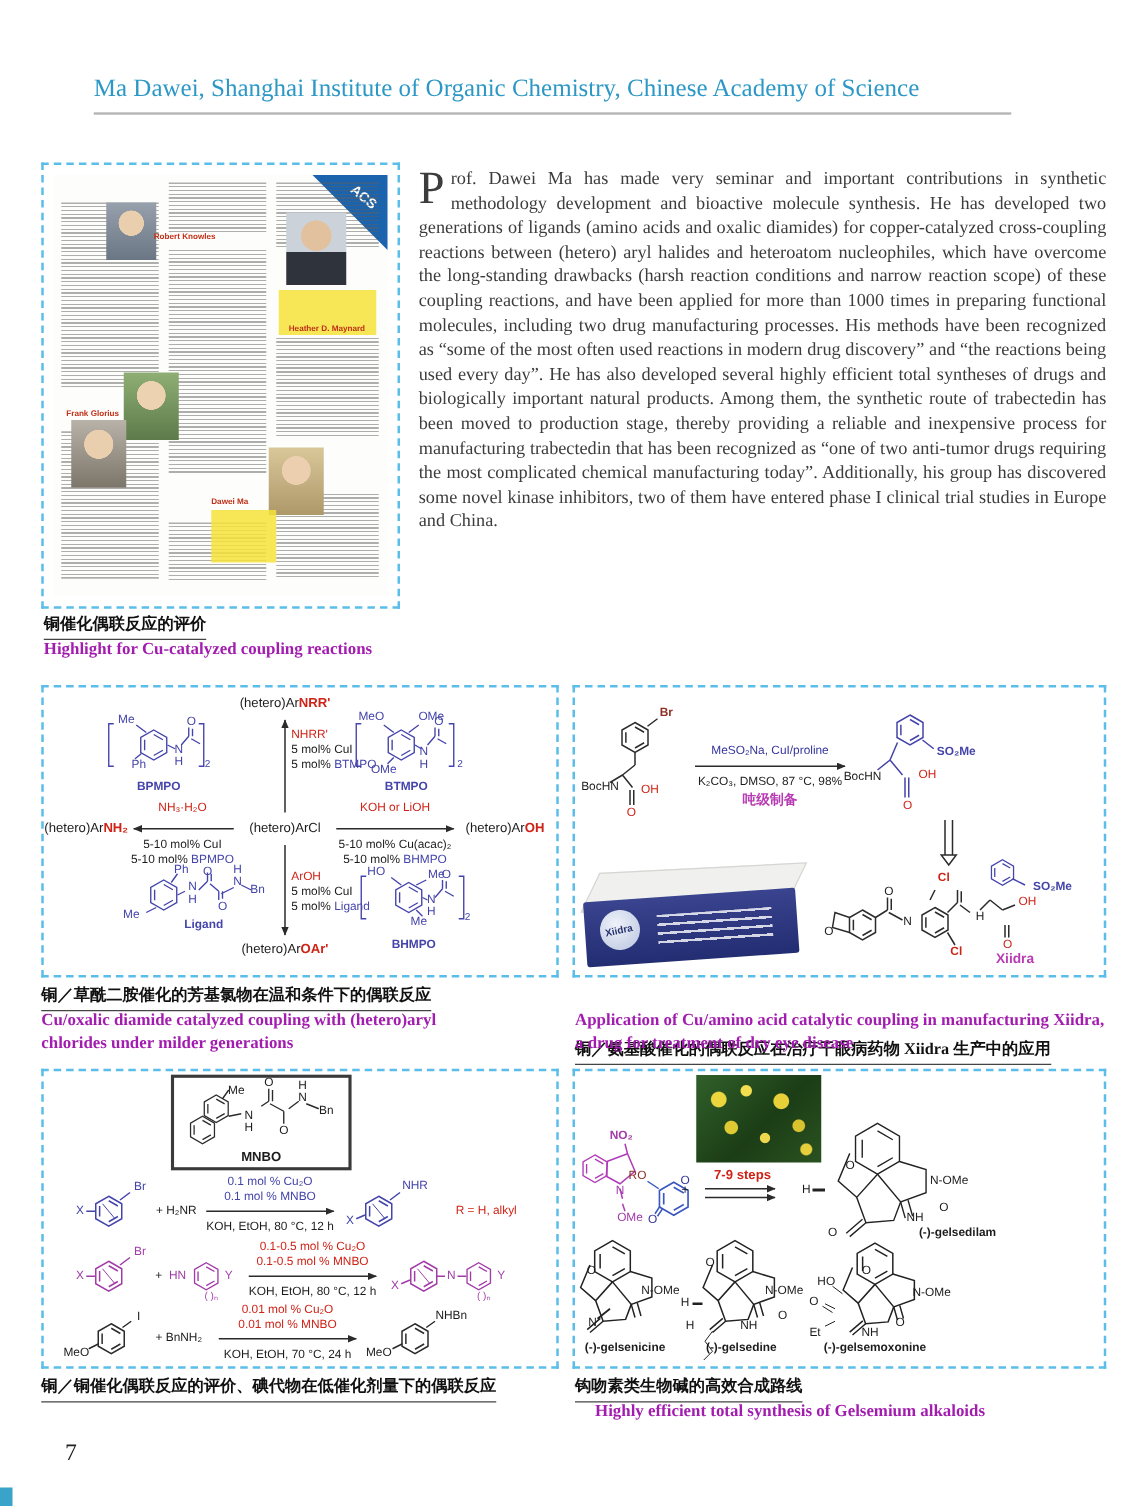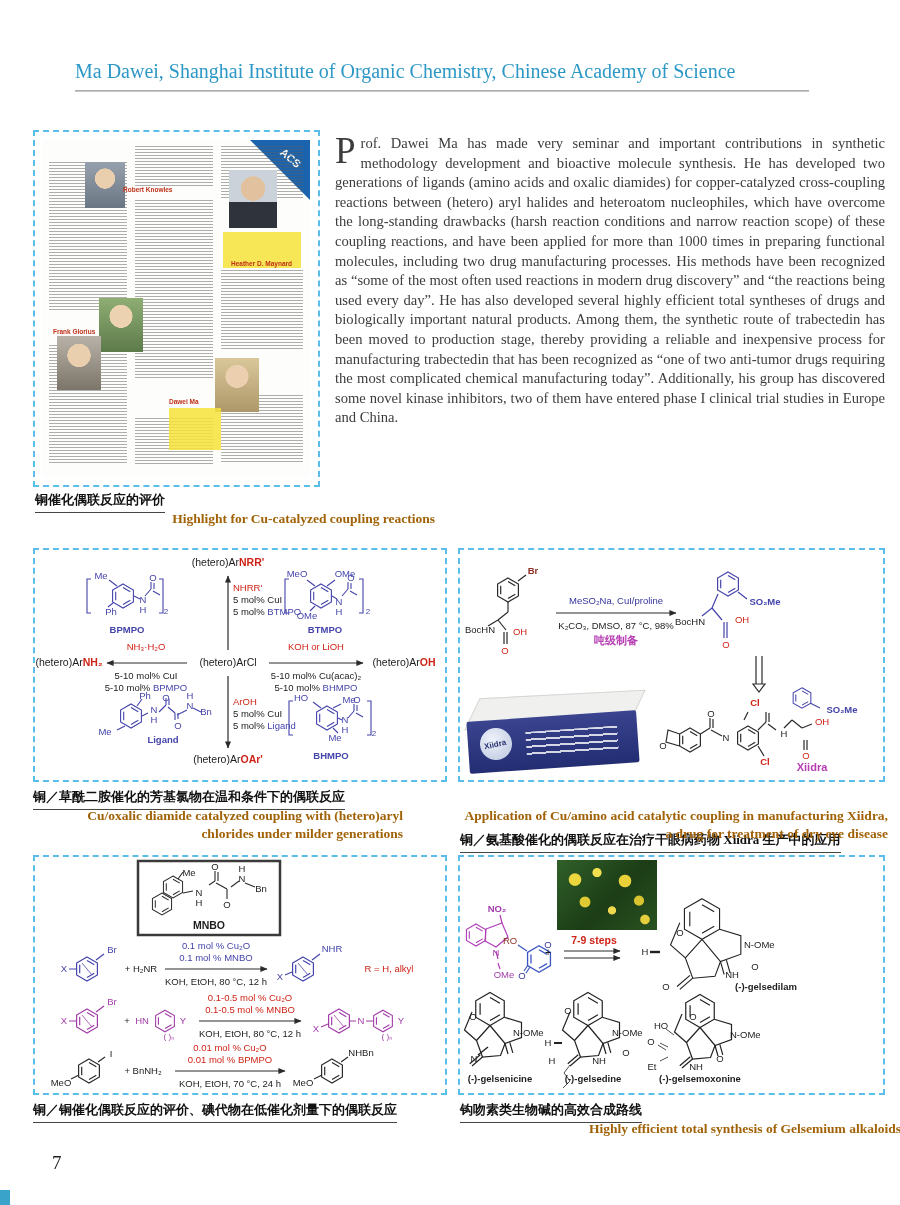--- a/index.html
+++ b/index.html
@@ -11,21 +11,21 @@
           font-family:"Liberation Sans",sans-serif;font-size:12.5px;display:flex;
           align-items:center;justify-content:center;letter-spacing:.2px;}
   .title{left:75px;top:60px;font-size:20px;color:#2d98c6;white-space:nowrap;}
   .title-rule{left:75px;top:90px;width:734px;height:2px;
               background:linear-gradient(#9a9a9a,#d8d8d8);}
   
   .dbox{border:2px dashed #5bbde9;background:#fff;}
   
   .cap-zh{font-size:13px;color:#111;border-bottom:1px solid #444;padding-bottom:3px;
           display:inline-block;font-weight:bold;white-space:nowrap;}
-  .cap-en{font-size:13.5px;font-weight:bold;color:#a16207;line-height:18px;text-align:right;}
+  .cap-en{font-size:13.5px;font-weight:bold;color:#a21caf;line-height:18px;}
   
   .intro{left:335px;top:134px;width:550px;font-size:14.6px;line-height:19.6px;
          text-align:justify;color:#3c3c3c;}
   .dropcap{float:left;font-size:37px;line-height:31px;padding:1px 5px 0 0;color:#3c3c3c;}
   
   .cl{position:absolute;font-family:"Liberation Sans",sans-serif;font-size:9.5px;
       line-height:1.05;color:#1c1c1c;white-space:nowrap;transform:translate(-50%,-50%);}
   .la{transform:translate(0,-50%);}       
   .f10{font-size:10.5px;} .f8{font-size:8px;}
   .b{font-weight:bold;}
@@ -371,21 +371,21 @@
     <span class="cl" style="left:215px;top:177px">KOH, EtOH, 80 °C, 12 h</span>
     <span class="cl c-pur" style="left:281px;top:172px">X</span>
     <span class="cl c-pur" style="left:326px;top:164px">N</span>
     <span class="cl c-pur" style="left:366px;top:164px">Y</span>
     <span class="cl c-pur f8" style="left:352px;top:180px">( )ₙ</span>
 
     <span class="cl" style="left:26px;top:226px">MeO</span>
     <span class="cl" style="left:76px;top:197px">I</span>
     <span class="cl" style="left:108px;top:214px">+ BnNH₂</span>
     <span class="cl c-red" style="left:195px;top:191px">0.01 mol % Cu₂O</span>
-    <span class="cl c-red" style="left:195px;top:203px">0.01 mol % BPMPO</span>
+    <span class="cl c-red" style="left:195px;top:203px">0.01 mol % MNBO</span>
     <span class="cl" style="left:195px;top:227px">KOH, EtOH, 70 °C, 24 h</span>
     <span class="cl" style="left:268px;top:226px">MeO</span>
     <span class="cl" style="left:326px;top:196px">NHBn</span>
   </div>
   <div class="abs" style="left:33px;top:1100px">
     <span class="cap-zh">铜／铜催化偶联反应的评价、碘代物在低催化剂量下的偶联反应</span></div>
 
   <div class="abs dbox" style="left:458px;top:855px;width:423px;height:236px">
     <div class="flower"></div>
     <svg width="423" height="236">

